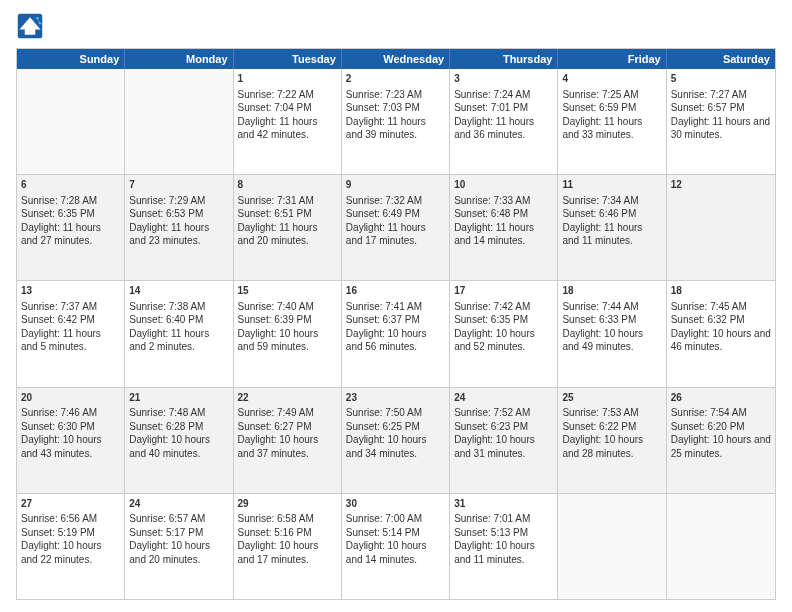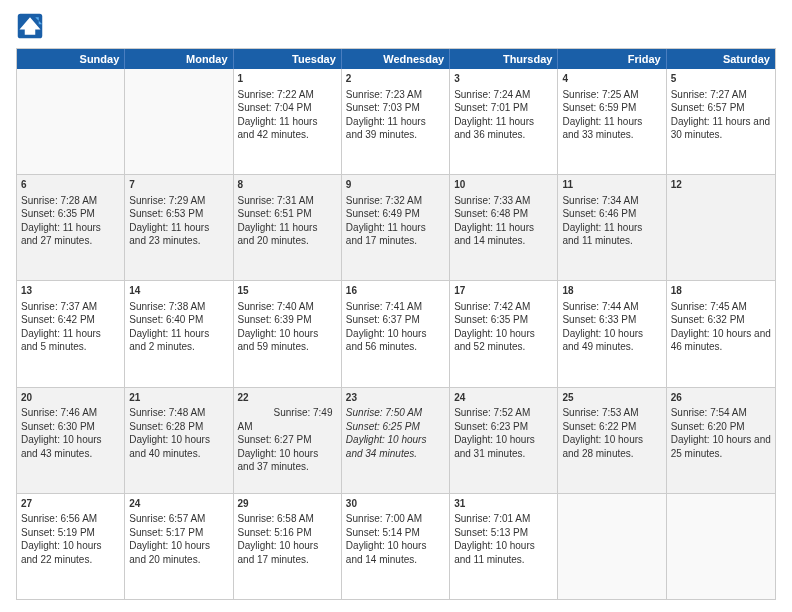--- a/index.html
+++ b/index.html
@@ -195,24 +195,24 @@
 Sunset: 6:32 PM
 Daylight: 10 hours and 46 minutes.</span></div>
         </div>
         <div class="cal-row">
           <div class="cal-cell shade"><span class="day-num">20</span><span class="cell-text" style="white-space: pre-line;">Sunrise: 7:46 AM
 Sunset: 6:30 PM
 Daylight: 10 hours and 43 minutes.</span></div>
           <div class="cal-cell shade"><span class="day-num">21</span><span class="cell-text" style="white-space: pre-line;">Sunrise: 7:48 AM
 Sunset: 6:28 PM
 Daylight: 10 hours and 40 minutes.</span></div>
-          <div class="cal-cell shade"><span class="day-num">22</span><span class="cell-text" style="white-space: pre-line; margin-left: 36px;">Sunrise: 7:49 AM
+          <div class="cal-cell shade"><span class="day-num">22</span><span class="cell-text" style="white-space: pre-line;">Sunrise: 7:49 AM
 Sunset: 6:27 PM
 Daylight: 10 hours and 37 minutes.</span></div>
-          <div class="cal-cell shade"><span class="day-num">23</span><span class="cell-text" style="white-space: pre-line; font-style: italic;">Sunrise: 7:50 AM
+          <div class="cal-cell shade"><span class="day-num">23</span><span class="cell-text" style="white-space: pre-line;">Sunrise: 7:50 AM
 Sunset: 6:25 PM
 Daylight: 10 hours and 34 minutes.</span></div>
           <div class="cal-cell shade"><span class="day-num">24</span><span class="cell-text" style="white-space: pre-line;">Sunrise: 7:52 AM
 Sunset: 6:23 PM
 Daylight: 10 hours and 31 minutes.</span></div>
           <div class="cal-cell shade"><span class="day-num">25</span><span class="cell-text" style="white-space: pre-line;">Sunrise: 7:53 AM
 Sunset: 6:22 PM
 Daylight: 10 hours and 28 minutes.</span></div>
           <div class="cal-cell shade"><span class="day-num">26</span><span class="cell-text" style="white-space: pre-line;">Sunrise: 7:54 AM
 Sunset: 6:20 PM

